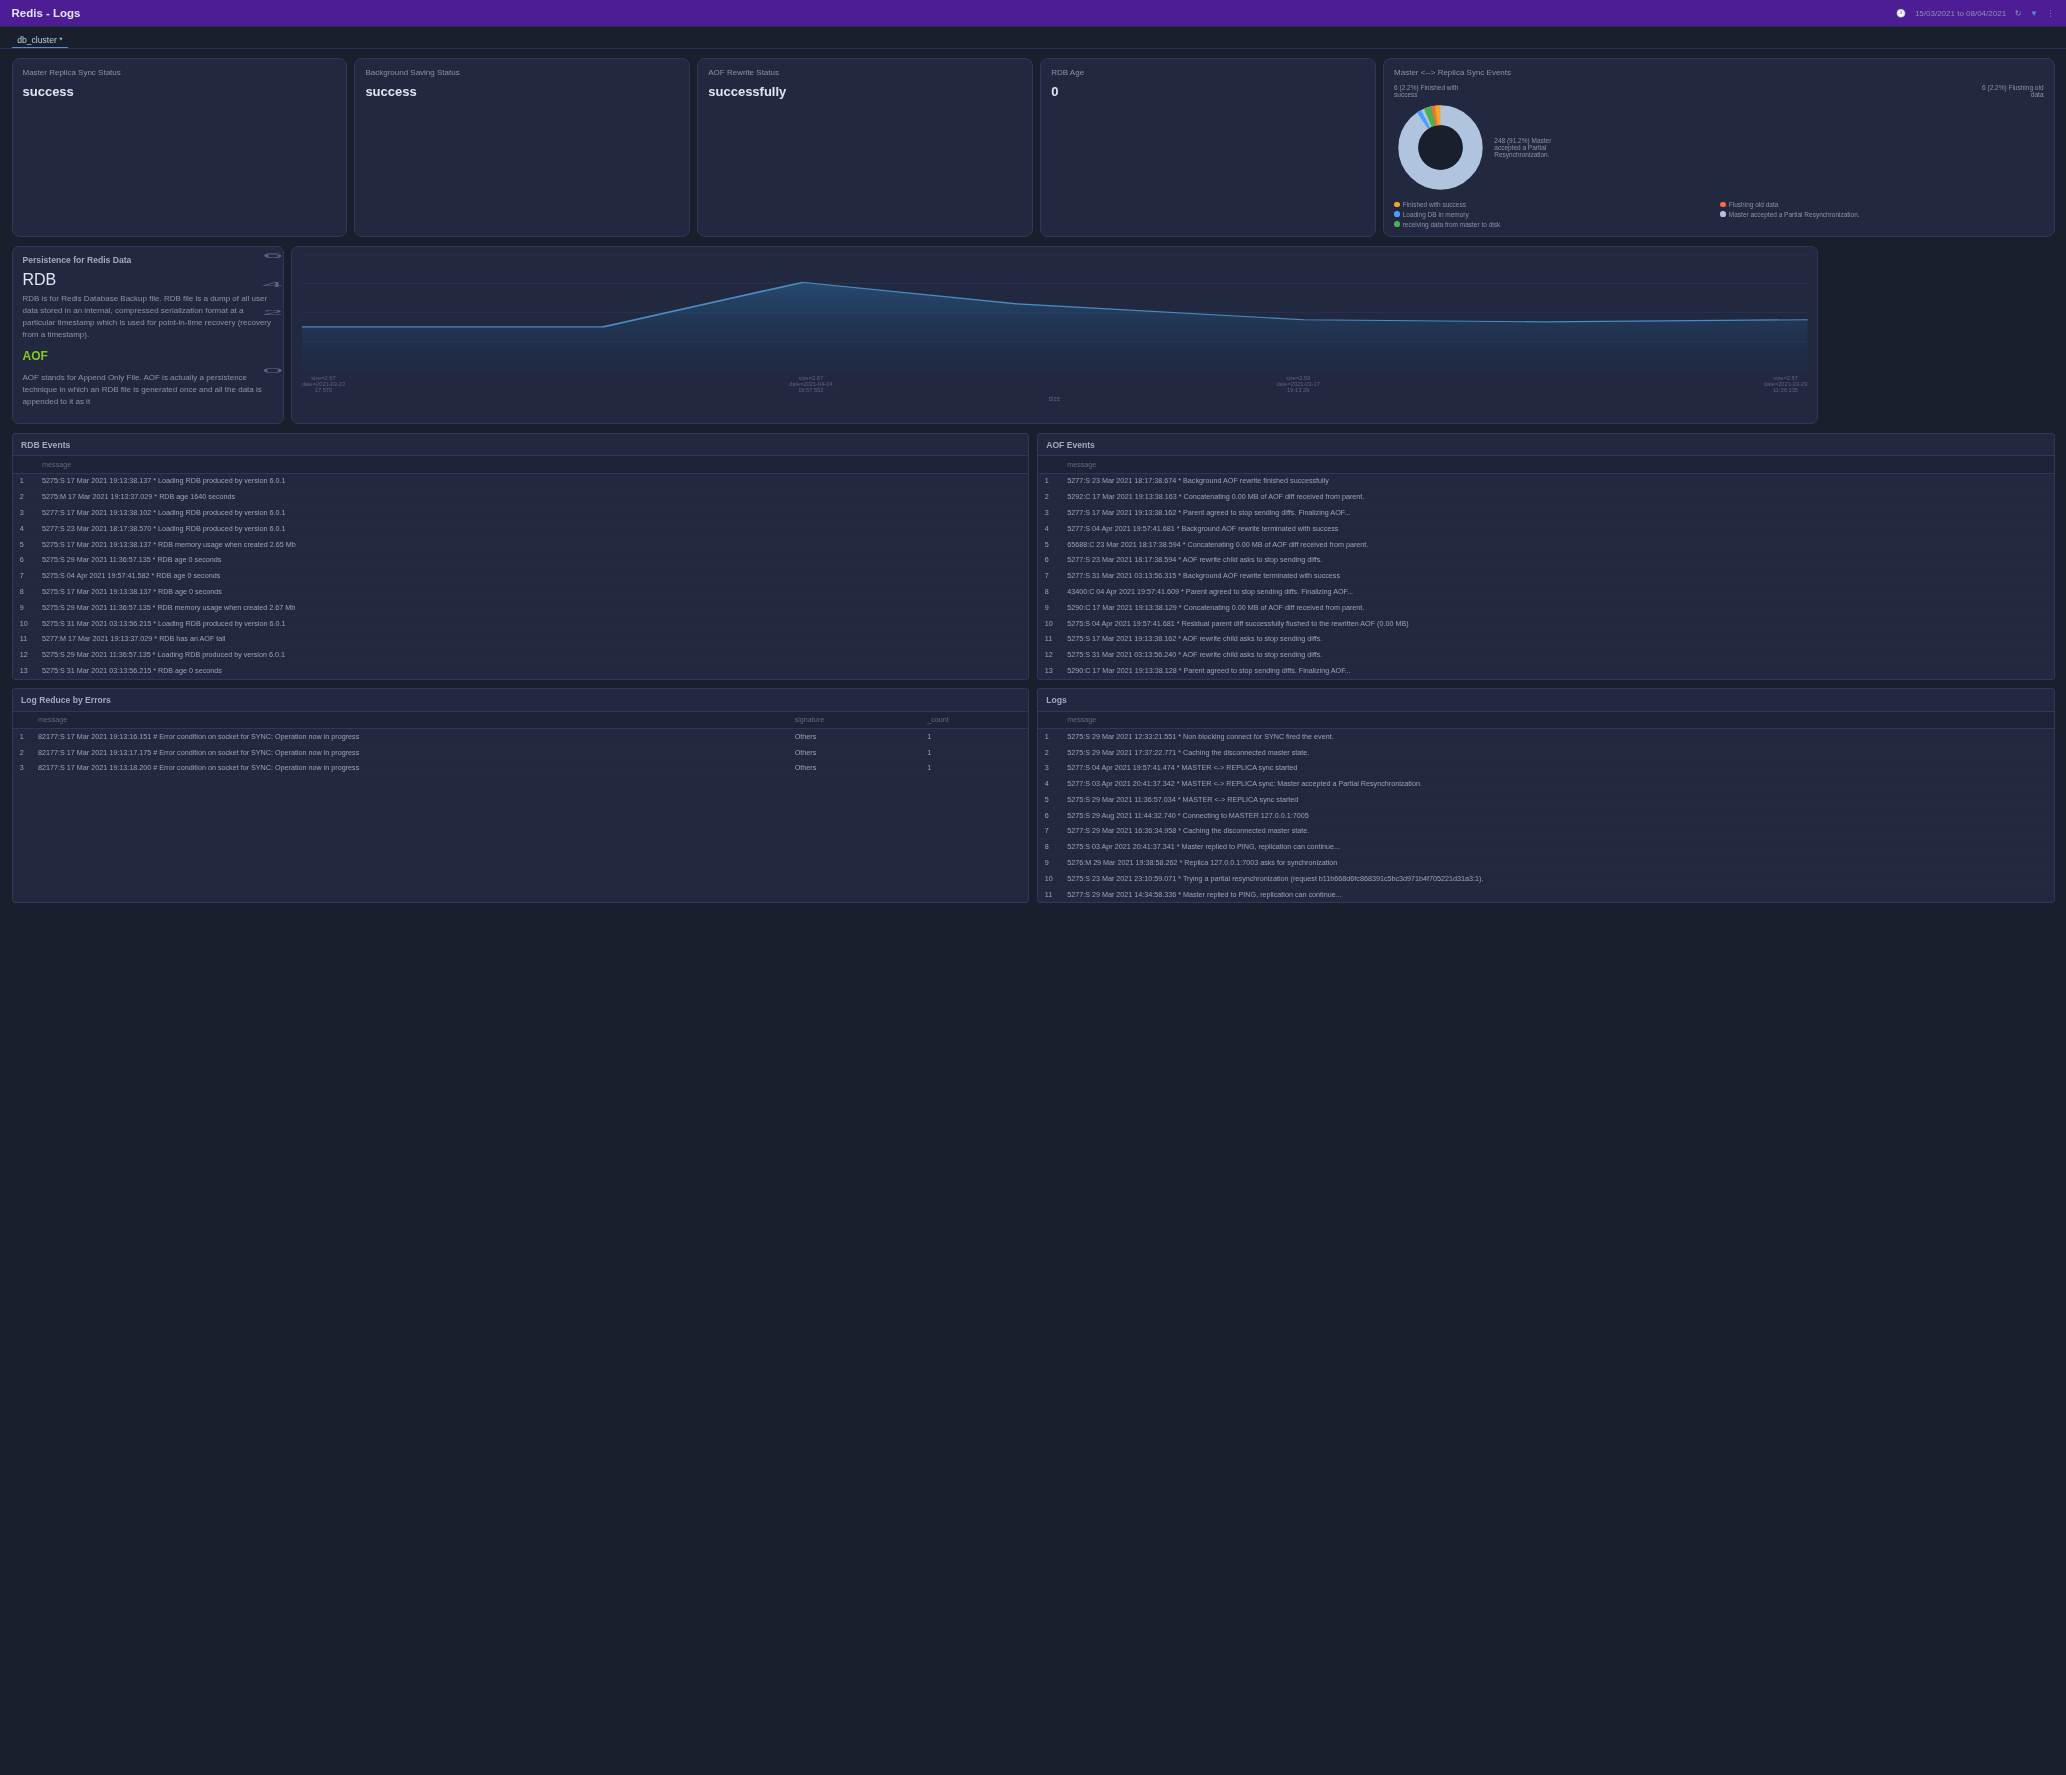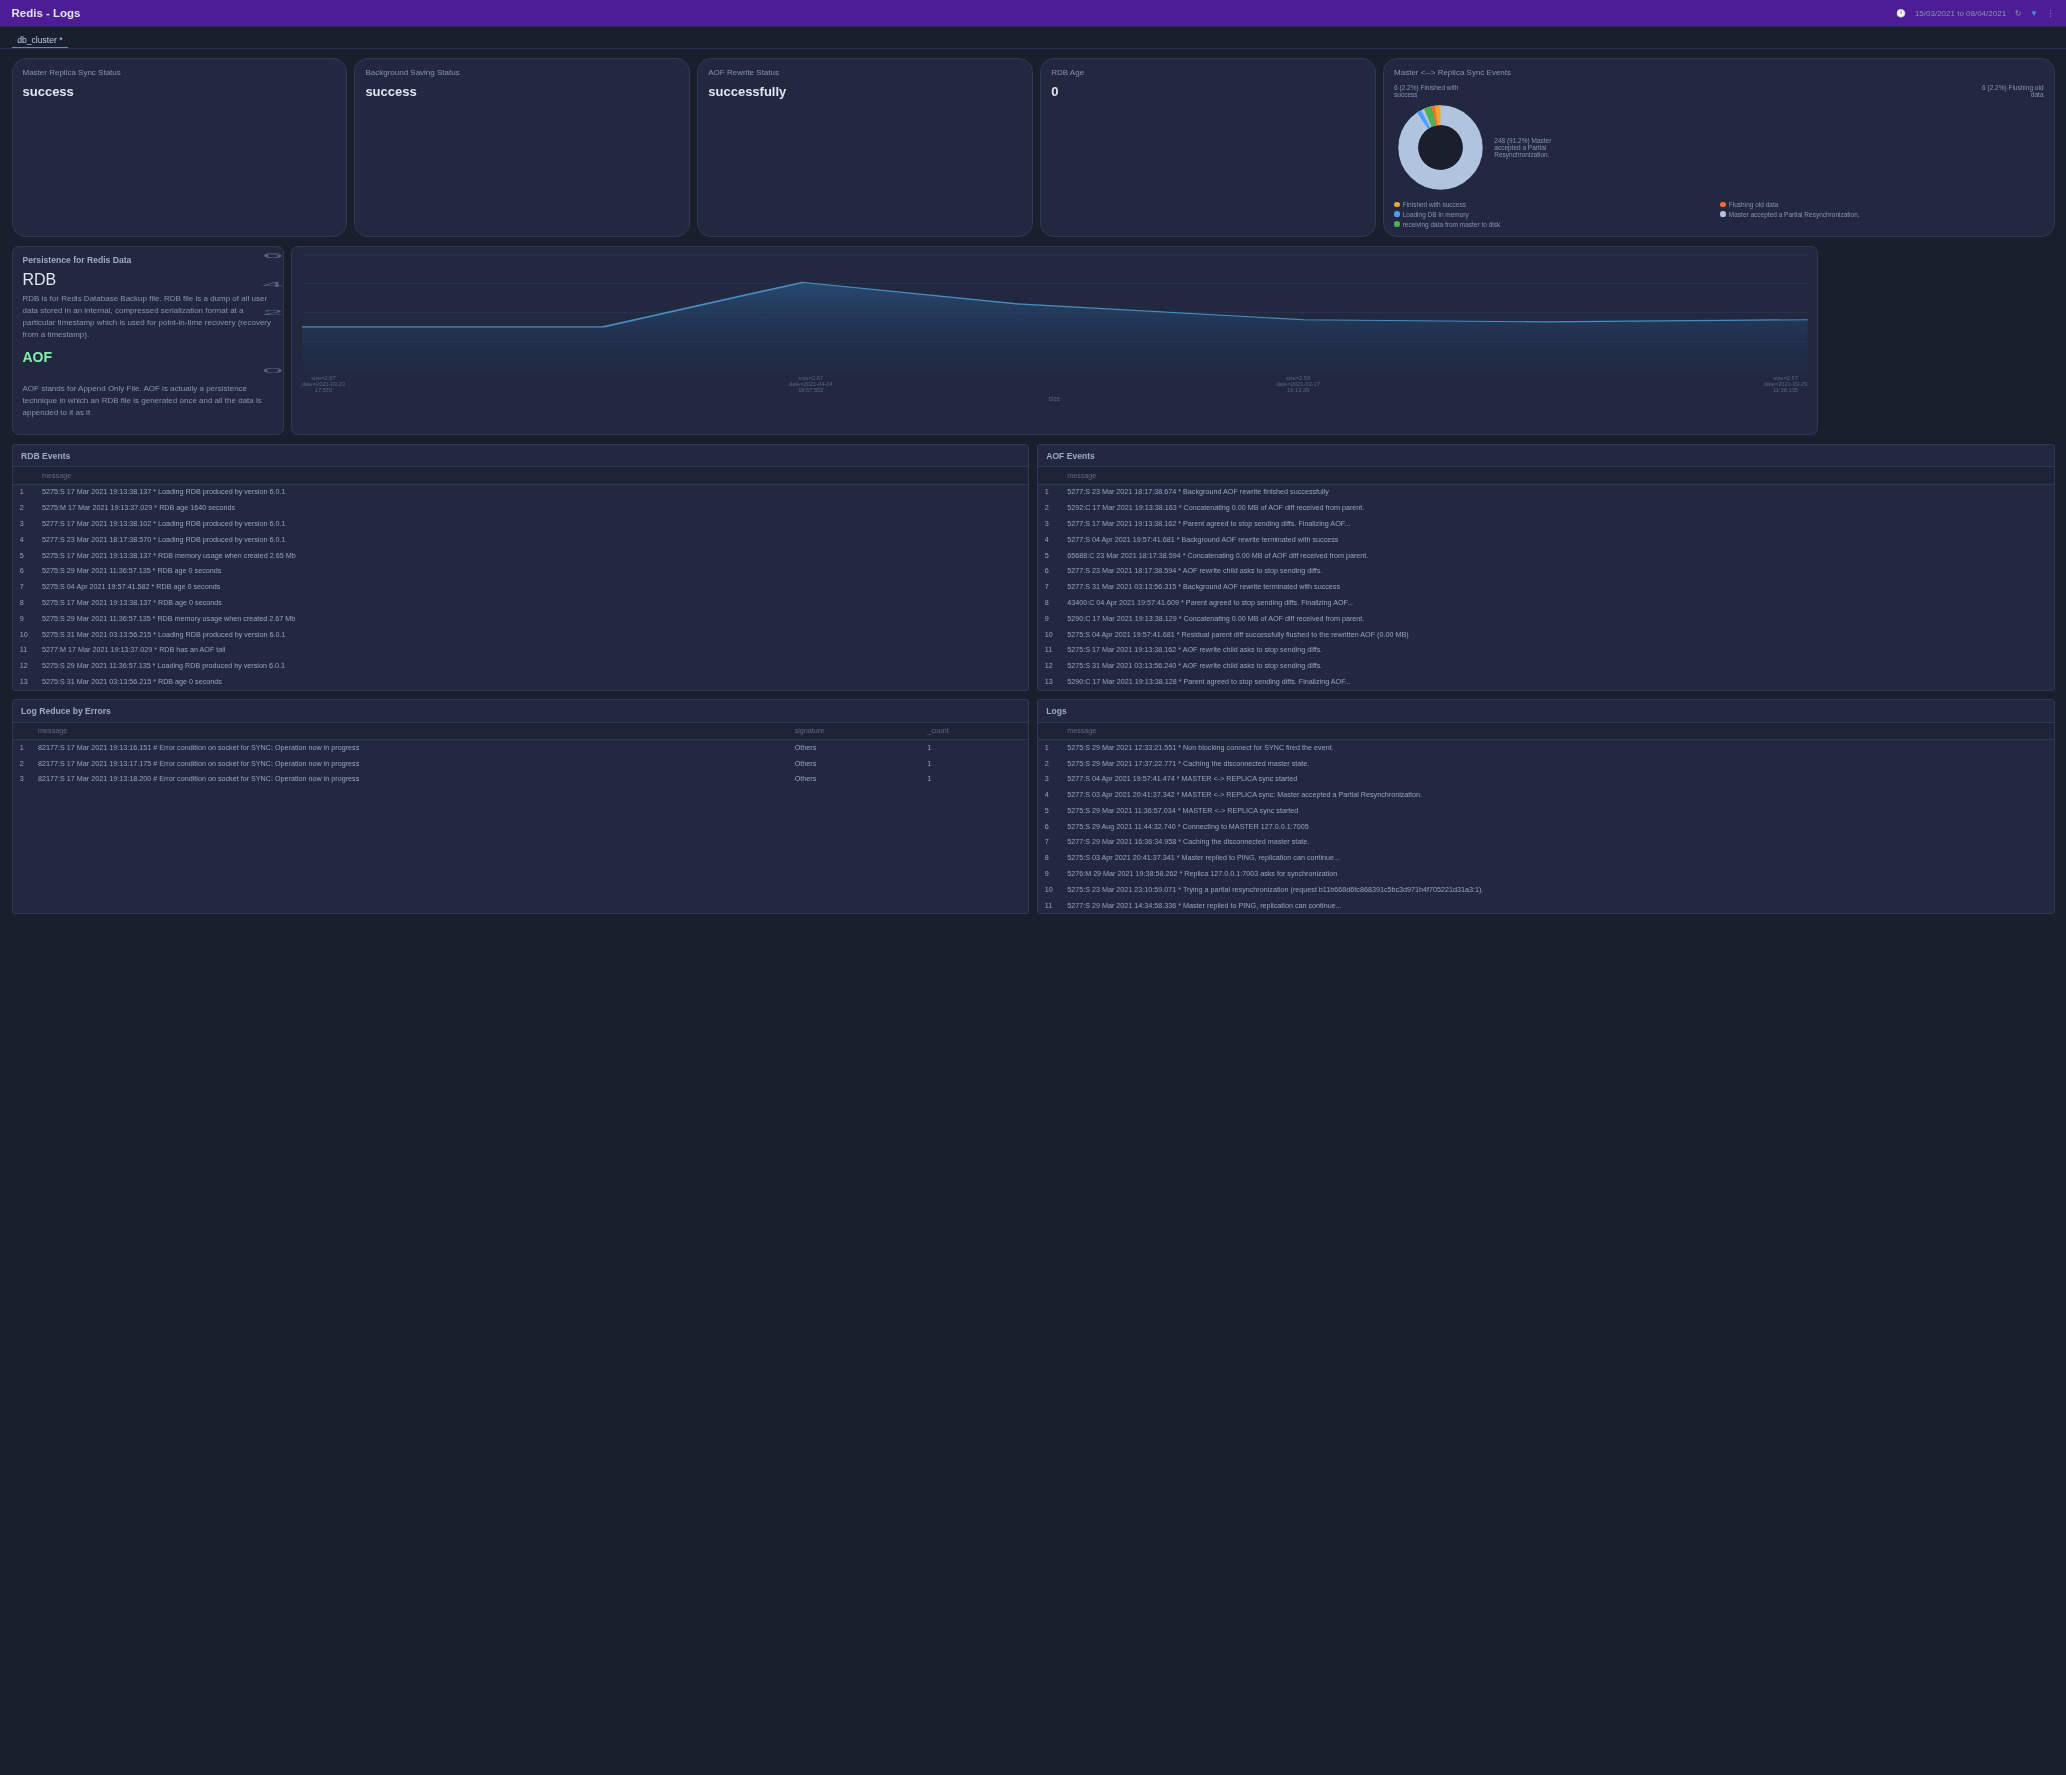--- a/index.html
+++ b/index.html
@@ -49,21 +49,21 @@
     
     .status-row {
       display: grid;
       grid-template-columns: 1fr 1fr 1fr 1fr 2fr;
       gap: 7.2px;
       margin-bottom: 8.6px;
     }
     .status-card {
       background: #212840;
       border: 0.7px solid #2e3a55;
-      border-radius: 14px;
+      border-radius: 8px;
       padding: 8.6px 10px;
     }
     .status-card-title {
       font-size: 8px;
       color: #8a94a8;
       margin-bottom: 7.2px;
     }
     .status-card-value {
       font-size: 13px;
       font-weight: 700;
@@ -91,24 +91,24 @@
       color: #a0aac0;
       margin-bottom: 5.7px;
     }
     .rdb-title {
       font-size: 16px;
       font-weight: 400;
       color: #e0e6f0;
       margin-bottom: 4.3px;
     }
     .aof-title {
-      font-size: 14px;
+      font-size: 12px;
       font-weight: 700;
-      color: #86efac;
-      margin-bottom: 18px;
+      color: #84cc16;
+      margin-bottom: 9px;
     }
     .text-body {
       font-size: 8px;
       color: #8a94a8;
       line-height: 1.5;
       margin-bottom: 7.2px;
     }
     .legend {
       margin-top: 7.2px;
       display: grid;

